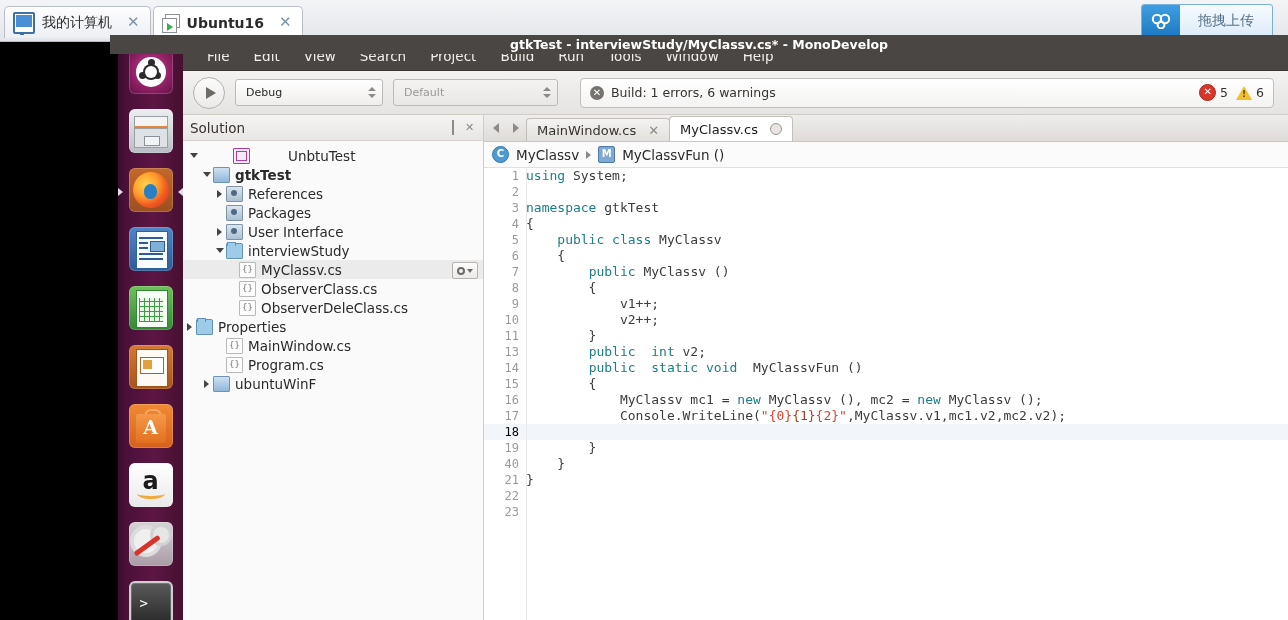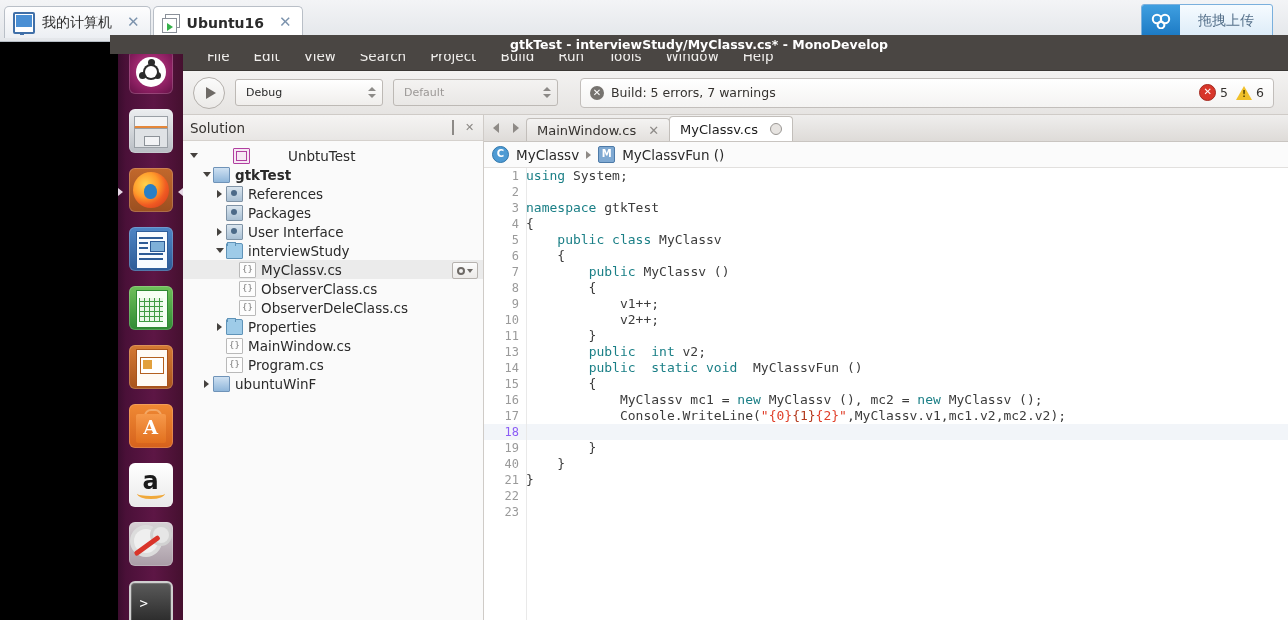--- a/index.html
+++ b/index.html
@@ -255,21 +255,21 @@
     flex:1;position:relative;overflow:hidden;background:#ffffff;
     font-family:"DejaVu Sans Mono","Liberation Mono",monospace;
     font-size:13px;line-height:16px;
   }
   .cline{display:flex;height:16px;align-items:center;}
   .cline.cur{background:#f2f5f9;}
   .gut{
     width:42px;flex:0 0 42px;text-align:right;padding-right:7px;box-sizing:border-box;
     color:#9a9a9a;font-size:12px;user-select:none;
   }
-  .cline.cur .gut{color:#8b5cf6;}
+  .cline.cur .gut{color:#000000;}
   .ctext{white-space:pre;color:#3c3c3c;}
   .k{color:#1a7f86;}
   .s{color:#e0402b;}
   .s2{color:#b33a1e;}
   .gutter-rule{position:absolute;left:42px;top:0;bottom:0;width:1px;background:#e9e9e9;}
 </style>
 </head>
 <body>
 
 <div class="root">
@@ -427,21 +427,21 @@
       <div class="combo c2">
         <span class="lbl">Default</span>
         <span class="spin">
             <i class="up"></i>
             <i class="dn"></i>
           </span>
       </div>
 
       <div class="statusbox">
         <span class="icn-circlex">✕</span>
-        <span class="stxt">Build: 5 errors, 7 warnings</span>
+        <span class="stxt">Build: 1 errors, 6 warnings</span>
         <span class="err-pill">
           <span class="err-round">✕</span>
           <span class="cnt">5</span>
         </span>
         <span class="err-pill">
           <span class="warn-tri"></span>
           <span class="cnt">6</span>
         </span>
       </div>
     </div>
@@ -508,21 +508,21 @@
             <div class="trow" style="padding-left: 43px;">
               <span class="tw"></span>
               <span class="tico ic-cs">{}</span>
               <span class="tlabel">ObserverClass.cs</span>
             </div>
             <div class="trow" style="padding-left: 43px;">
               <span class="tw"></span>
               <span class="tico ic-cs">{}</span>
               <span class="tlabel">ObserverDeleClass.cs</span>
             </div>
-            <div class="trow" style="padding-left: 30px;">
+            <div class="trow" style="">
               <span class="tw">
                 <i class="caret-r"></i>
               </span>
               <span class="tico ic-fld"></span>
               <span class="tlabel">Properties</span>
             </div>
             <div class="trow" style="padding-left: 30px;">
               <span class="tw"></span>
               <span class="tico ic-cs">{}</span>
               <span class="tlabel">MainWindow.cs</span>

